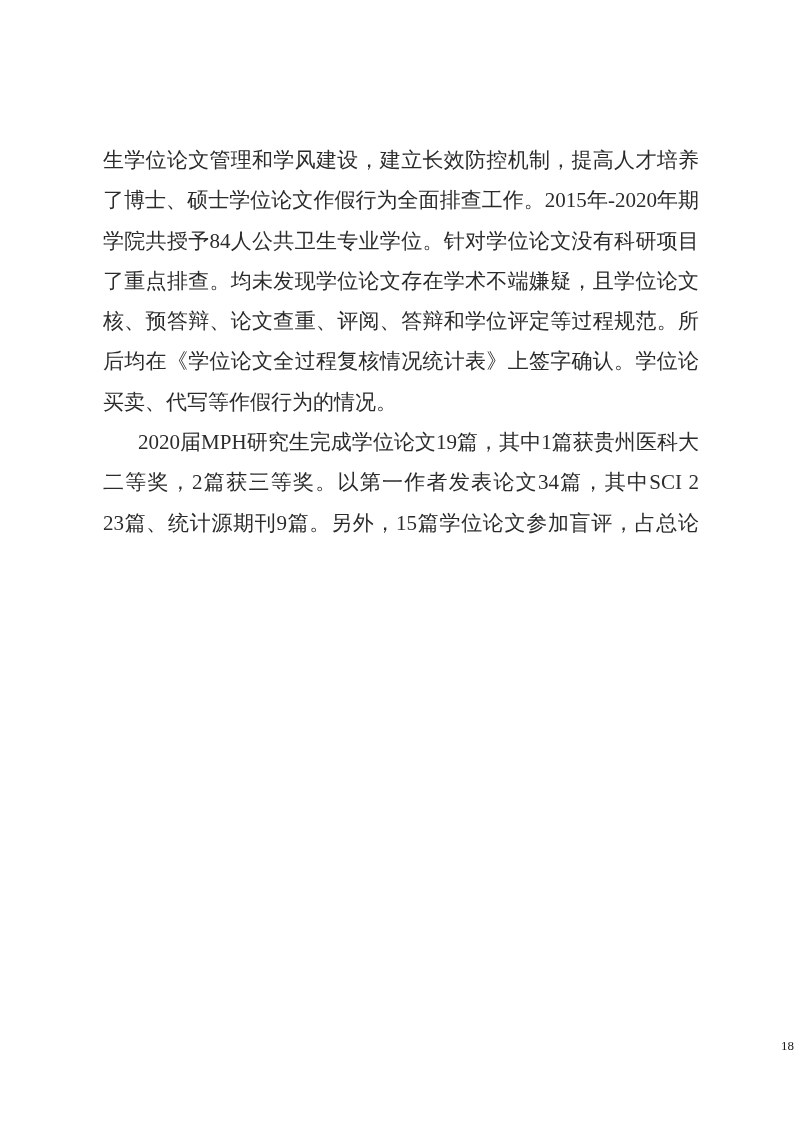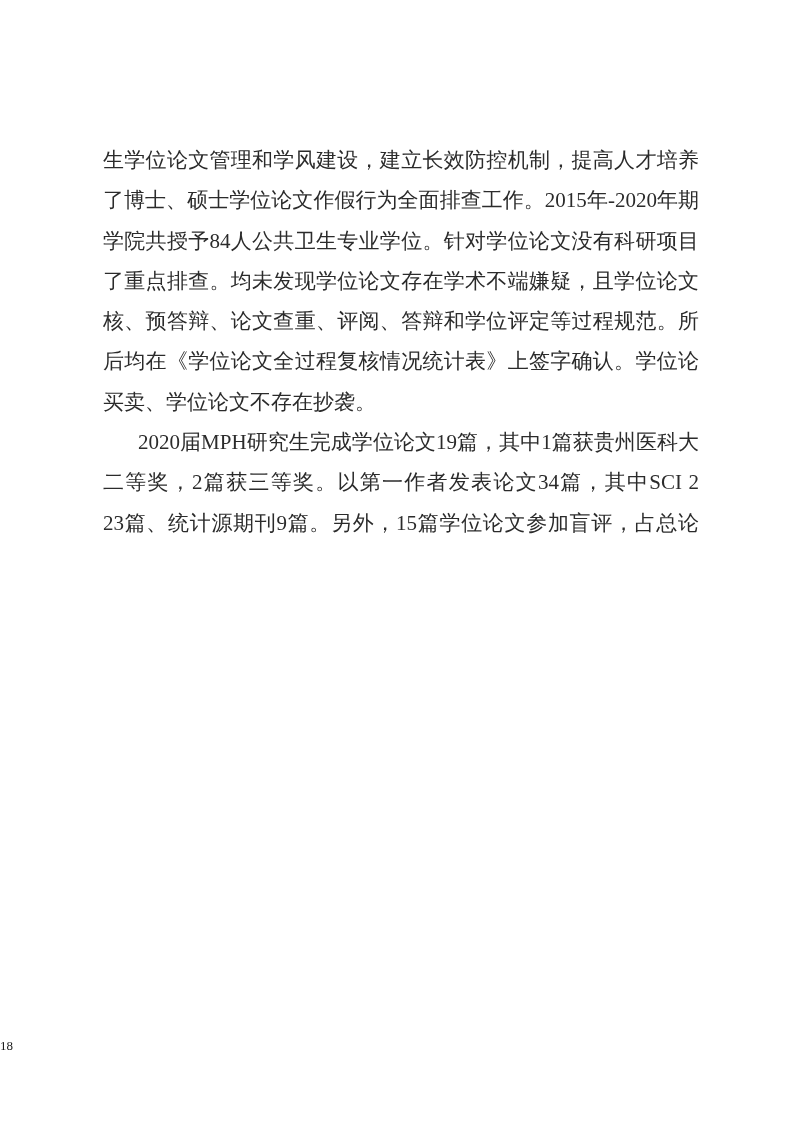--- a/index.html
+++ b/index.html
@@ -35,41 +35,41 @@
     text-align-last: justify;
   }
   .line.indent {
     text-indent: 35px;
   }
   .footer {
     position: absolute;
     top: 1036px;
     left: 0;
     width: 100%;
-    text-align: left;
+    text-align: right;
   }
   .page-num {
     font-size: 13px;
     line-height: 18px;
     color: #1a1a1a;
     font-family: "Liberation Serif", "DejaVu Serif", serif;
   }
 </style>
 </head>
 <body>
 
 <div class="page">
   <div class="doc-body" id="doc-body">
       <div class="line just">生学位论文管理和学风建设，建立长效防控机制，提高人才培养质量，我校启动</div>
       <div class="line just">了博士、硕士学位论文作假行为全面排查工作。2015年-2020年期间，公共卫生</div>
       <div class="line just">学院共授予84人公共卫生专业学位。针对学位论文没有科研项目支撑的18人进行</div>
       <div class="line just">了重点排查。均未发现学位论文存在学术不端嫌疑，且学位论文的开题、中期考</div>
       <div class="line just">核、预答辩、论文查重、评阅、答辩和学位评定等过程规范。所有导师经过排查</div>
       <div class="line just">后均在《学位论文全过程复核情况统计表》上签字确认。学位论文不存在抄袭、</div>
-      <div class="line">买卖、学位论文不存在抄袭。</div>
+      <div class="line">买卖、代写等作假行为的情况。</div>
       <div class="line just indent">2020届MPH研究生完成学位论文19篇，其中1篇获贵州医科大学优秀学位论文</div>
       <div class="line just">二等奖，2篇获三等奖。以第一作者发表论文34篇，其中SCI 2篇、中文核心期刊</div>
       <div class="line just">23篇、统计源期刊9篇。另外，15篇学位论文参加盲评，占总论文数量的78. 9%，</div>
     </div>
   <div class="footer">
     <span class="page-num">18</span>
   </div>
 </div>
 
 </body></html>

